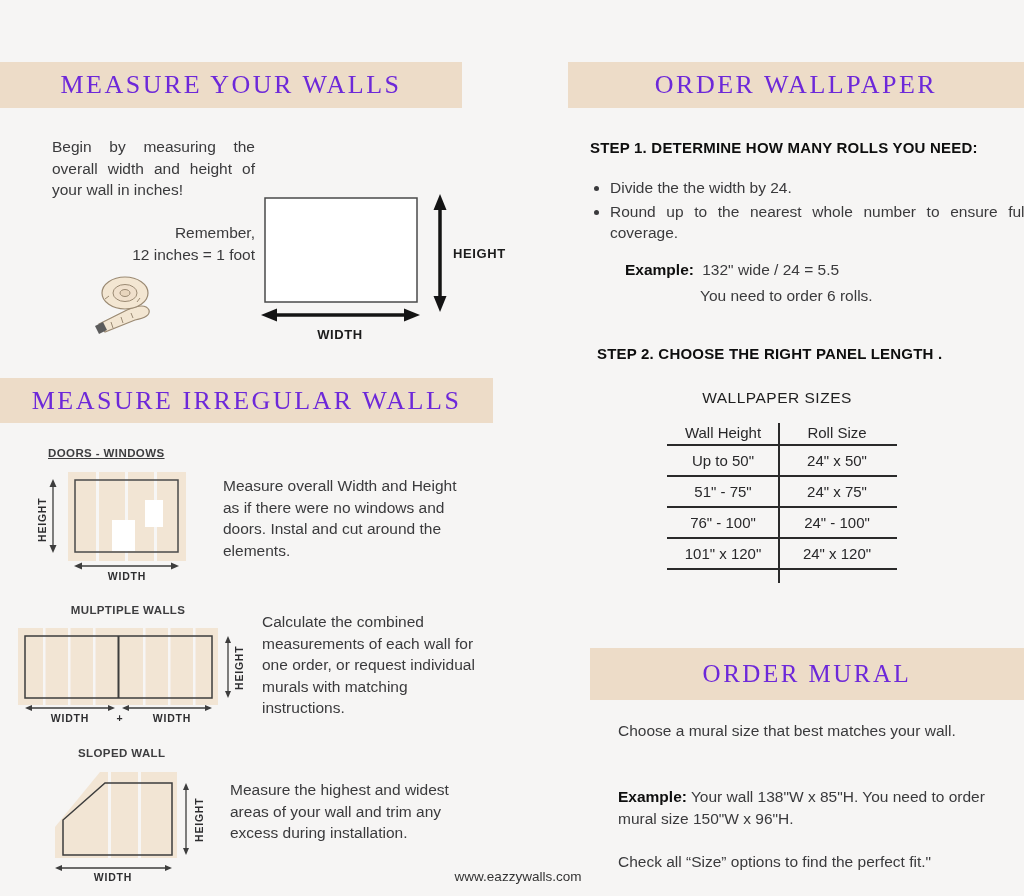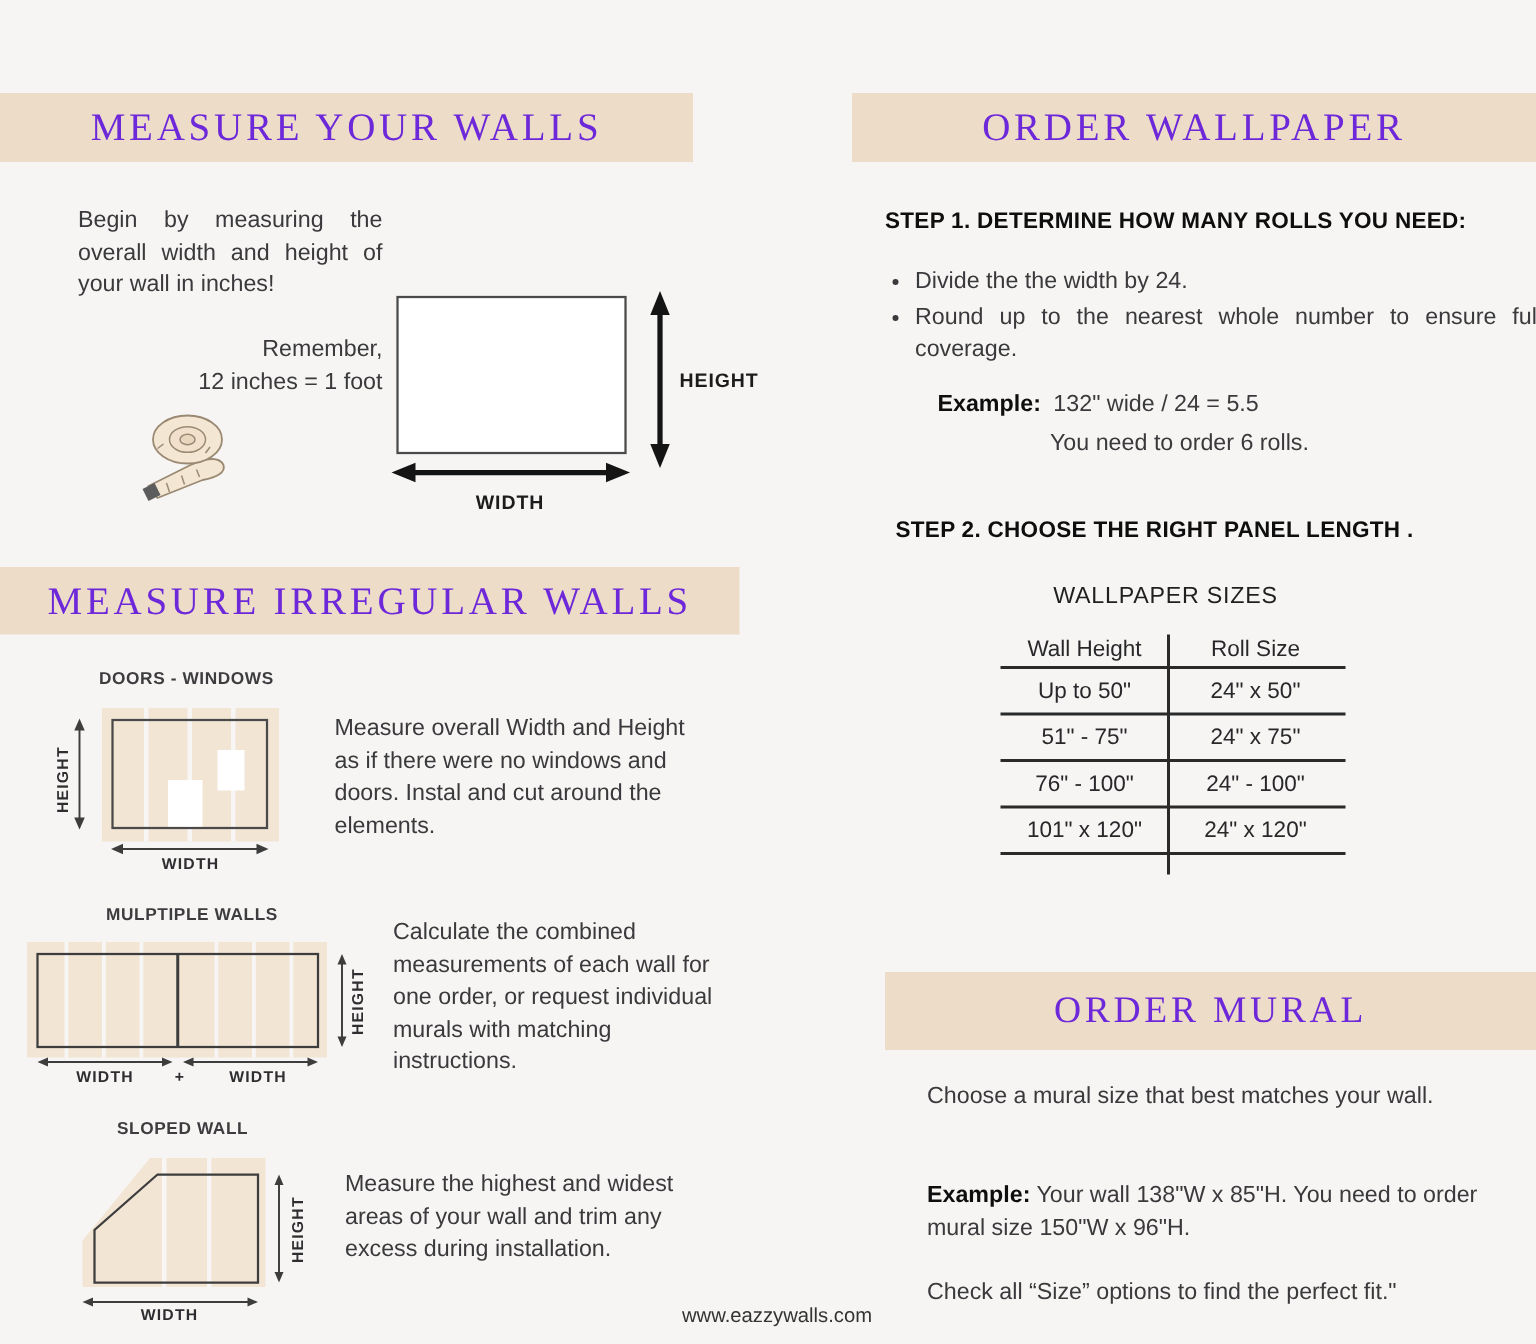--- a/index.html
+++ b/index.html
@@ -92,21 +92,21 @@
     <polygon points="165,125 149,118.5 149,131.5" fill="#141414"></polygon>
   </g>
 </svg>
 <div class="dim-label" style="left:453px;top:246px;">HEIGHT</div>
 <div class="dim-label" style="left:340px;top:327px;transform:translateX(-50%);">WIDTH</div>
 
 <div class="band" style="left:0;top:378px;width:493px;height:45px;font-size:26px;">
   <span>MEASURE IRREGULAR WALLS</span>
 </div>
 
-<div class="sub-label" style="left:66px;top:447px;">DOORS - WINDOWS</div>
+<div class="sub-label" style="left:48px;top:447px;text-decoration:underline;">DOORS - WINDOWS</div>
 <svg class="abs" style="left:40px;top:465px;" width="160" height="125" viewBox="0 0 160 125">
   <rect x="28" y="7" width="118" height="89" fill="#f2e5d4"></rect>
   <rect x="56" y="7" width="3" height="89" fill="#f7f6f5"></rect>
   <rect x="85" y="7" width="3" height="89" fill="#f7f6f5"></rect>
   <rect x="114" y="7" width="3" height="89" fill="#f7f6f5"></rect>
   <rect x="35" y="15" width="103" height="72" fill="none" stroke="#4a4a4a" stroke-width="1.5"></rect>
   <rect x="72" y="55" width="23" height="31" fill="#ffffff"></rect>
   <rect x="105" y="35" width="18" height="27" fill="#ffffff"></rect>
   <g>
     <line x1="13" y1="20" x2="13" y2="82" stroke="#3d3d3d" stroke-width="1.3"></line>

